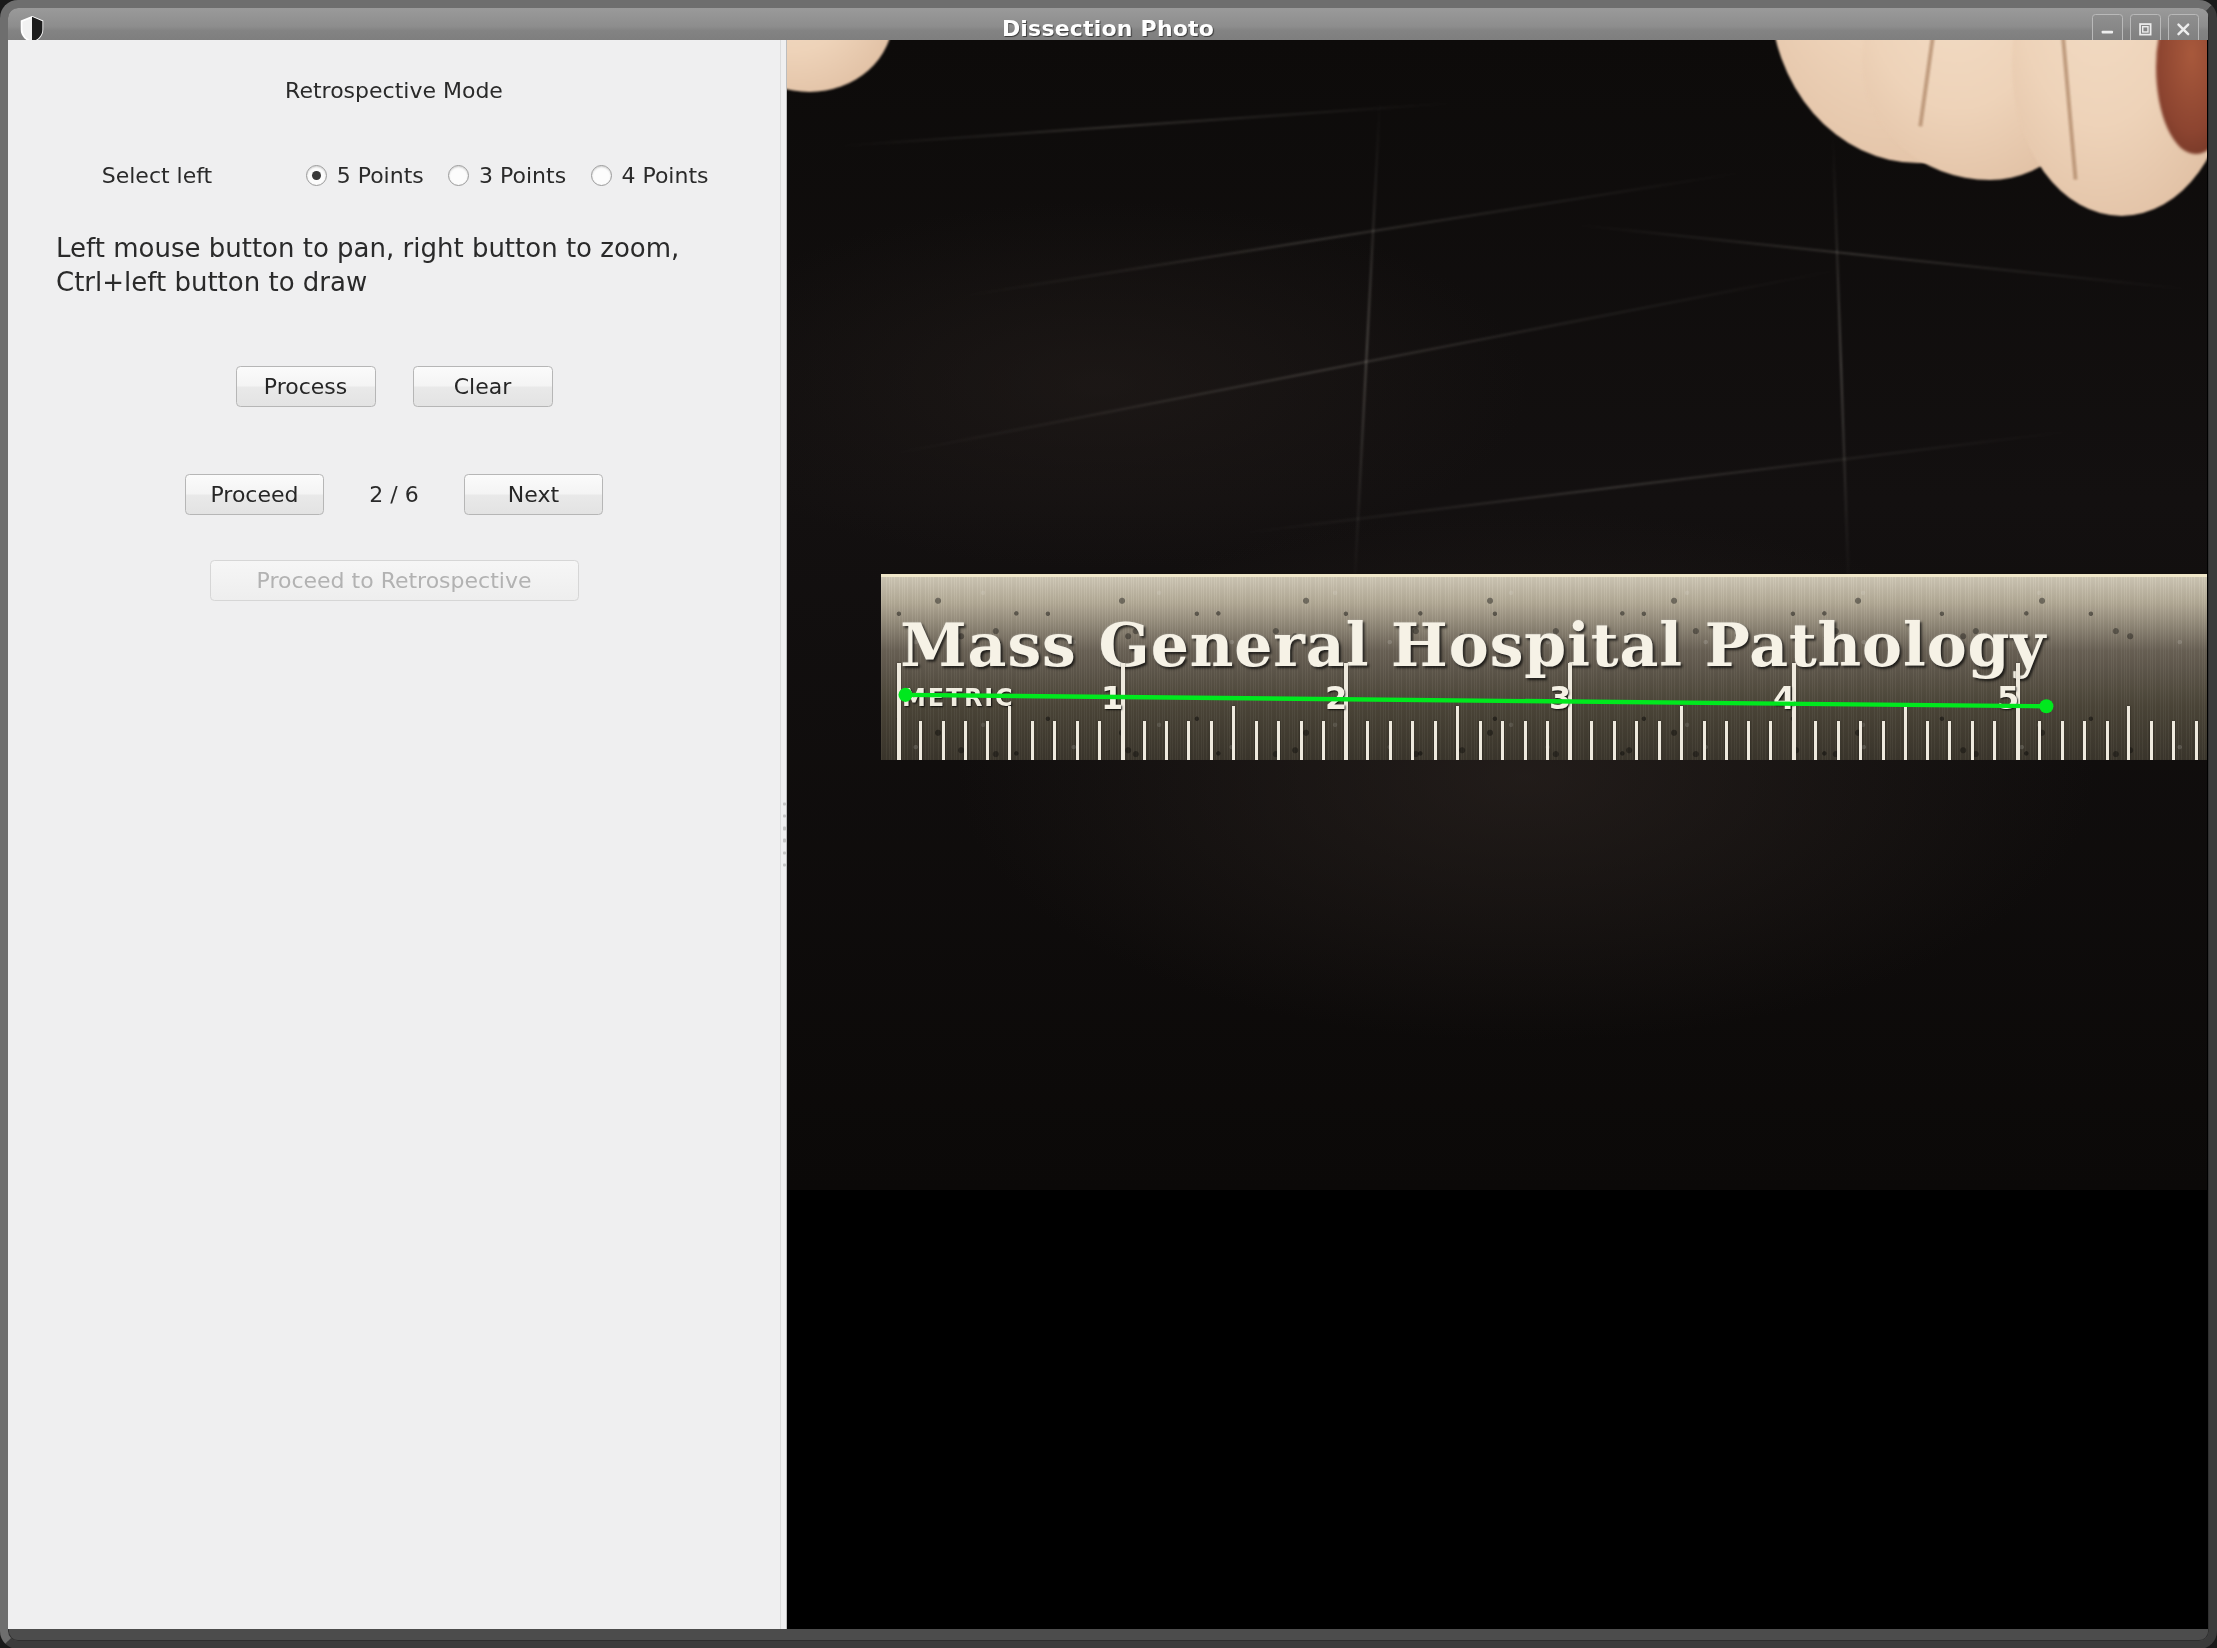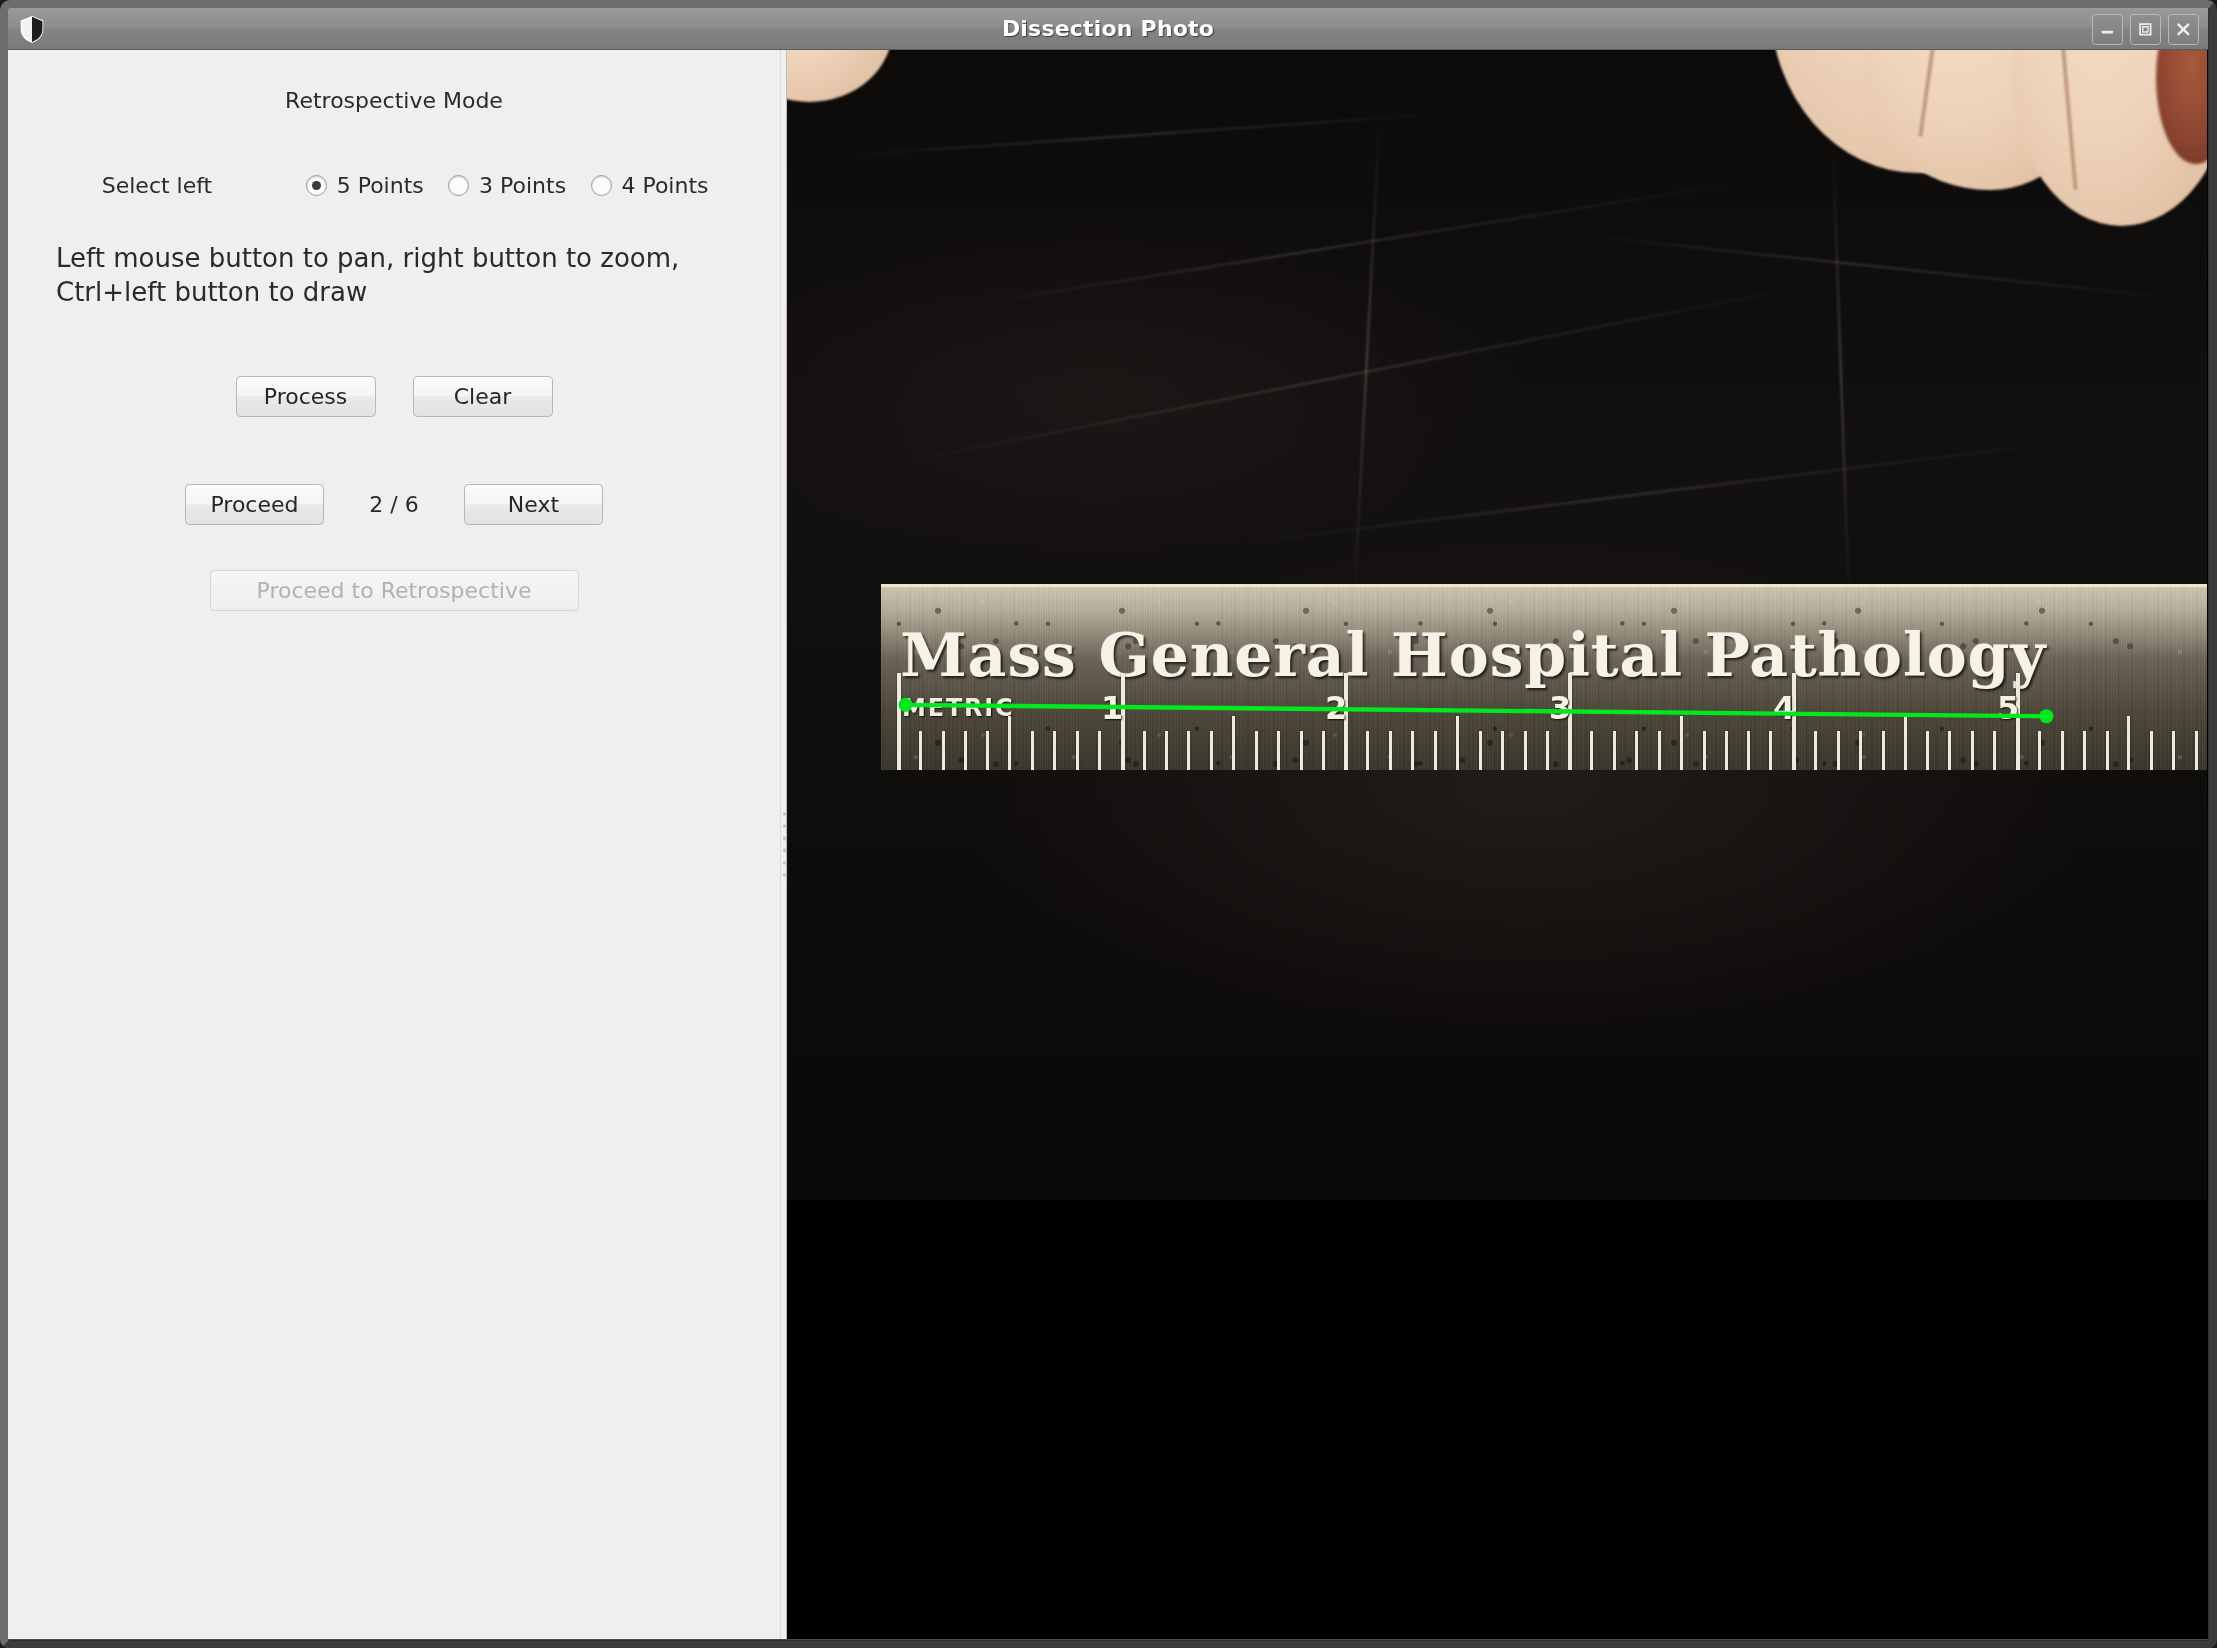--- a/index.html
+++ b/index.html
@@ -17,21 +17,21 @@
   
   #app-window {
     position: absolute;
     left: 0; top: 0;
     width: 2217px;
     height: 1649px;
     box-sizing: border-box;
     background: #4c4c4c;
     border: 8.8px solid;
     border-color: #6e6e6e #3b3b3b #3b3b3b #6e6e6e;
-    border-radius: 10px;
+    border-radius: 18px;
     box-shadow: inset 0 0 0 0.9px #2e2e2e;
     overflow: hidden;
   }
 
   
   #title-bar {
     position: absolute;
     left: 0; top: 0;
     width: 2200px;
     height: 42px;
@@ -76,21 +76,21 @@
     background: linear-gradient(to bottom, #8f8f8f, #7e7e7e);
     display: flex;
     align-items: center;
     justify-content: center;
   }
   .win-btn svg { display: block; }
 
   
   #window-body {
     position: absolute;
-    left: 0; top: 42px;
+    left: 0; top: 32px;
     width: 2200px;
     height: 1589px;
     background: #000000;
   }
 
   #left-panel {
     position: absolute;
     left: 0; top: 0;
     width: 772px;
     height: 100%;

